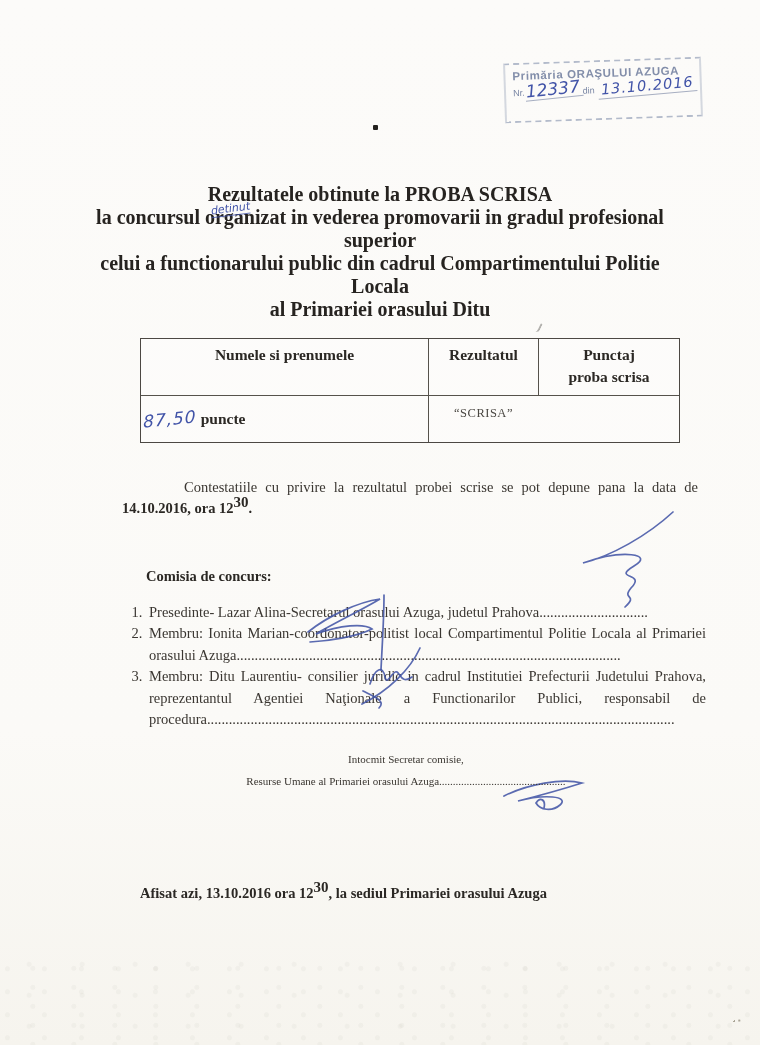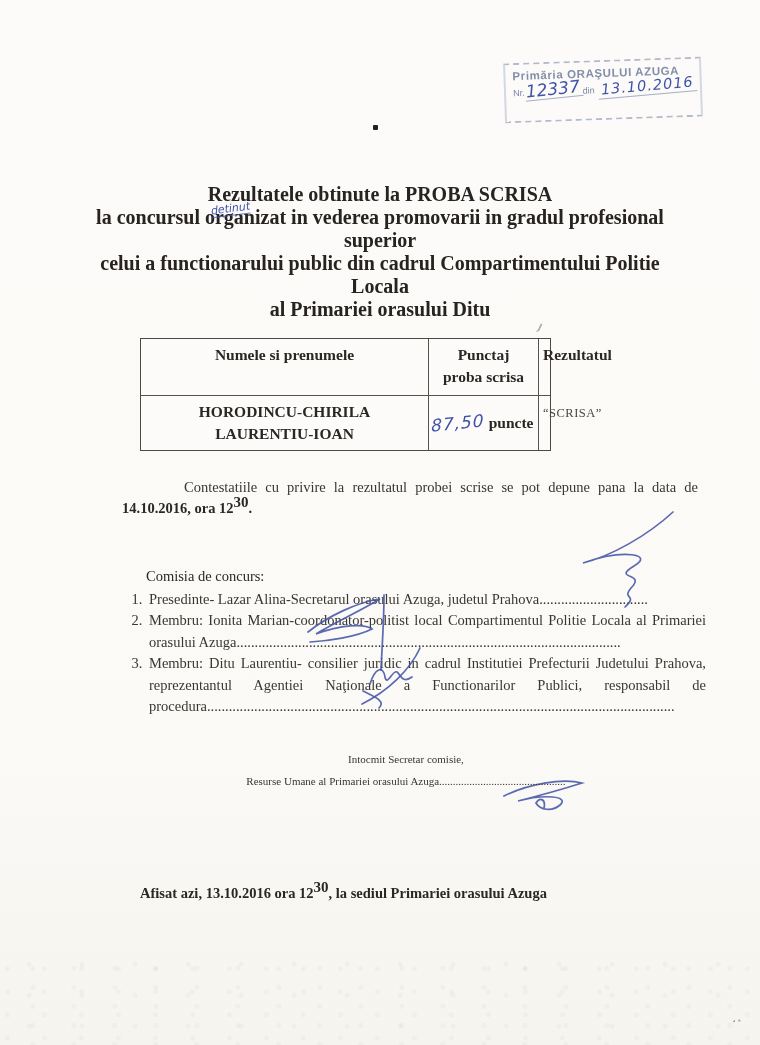--- a/index.html
+++ b/index.html
@@ -50,40 +50,40 @@
   .corner-mark { position:absolute; left:733px; top:1016px; width:7px; height:6px;
     border-bottom:2px dotted rgba(120,112,92,.6); transform:rotate(-10deg); }
 
   
   .title-block { position:absolute; left:80px; top:183px; width:600px; text-align:center;
     font-weight:bold; font-size:20px; line-height:23px; color:#262320; }
   .insert-word { position:absolute; left:211px; top:204px; font-size:11px; line-height:10px;
     transform:rotate(-7deg); border-bottom:1.5px solid rgba(66,84,168,.8); padding-bottom:1px; }
 
   
-  .rtable { position:absolute; left:140px; top:338px; width:411px;
+  .rtable { position:absolute; left:140px; top:338px; width:540px;
     border:1.6px solid #4c4843; background:rgba(255,255,255,.25); }
   .rrow { display:grid; grid-template-columns:287px 110px 1fr; }
   .rrow + .rrow { border-top:1.5px solid #56524c; }
   .cell { padding:5px 4px; text-align:center; font-weight:bold; color:#2b2824; }
   .cell + .cell { border-left:1.5px solid #56524c; }
   .head .cell { font-size:15.5px; line-height:22px; min-height:56px; }
   .body-row .cell { font-size:15.5px; line-height:22px; min-height:46px; }
   .score-cell { display:flex; align-items:center; justify-content:flex-start; gap:4px; padding-left:2px; }
   .hw-score { font-size:17px; letter-spacing:1px; display:inline-block; transform:rotate(-6deg) skewX(-6deg); font-weight:normal; }
   .result-val { font-weight:normal; font-size:12.5px; color:#4a4742; letter-spacing:.5px; padding-top:4px; }
 
   
   .contest { position:absolute; left:122px; top:477px; width:576px;
     font-size:14.5px; line-height:21px; text-align:justify; text-indent:62px; color:#3a3631; }
   .contest b, .commission b { color:#2b2824; }
   .contest sup, .footer sup { font-size:15px; font-weight:bold; vertical-align:super; line-height:0; }
 
   .commission { position:absolute; left:146px; top:566px; width:560px; font-size:14.5px; line-height:21.5px; color:#3a3631; }
-  .commission-heading { font-weight:normal; font-size:14.5px; color:#2b2824; margin-bottom:1px; }
+  .commission-heading { font-weight:bold; font-size:14.5px; color:#2b2824; margin-bottom:14px; }
   .commission ol { }
   .commission li { text-align:justify; padding-left:3px; }
 
   .closing { position:absolute; left:180px; top:749px; width:452px; text-align:center;
     font-size:11px; line-height:21.5px; color:#3a3631; }
 
   .footer { position:absolute; left:140px; top:885px; font-size:14.5px; font-weight:bold; color:#2b2824; }
 
   
   .sig { position:absolute; pointer-events:none; }
@@ -112,31 +112,27 @@
     <div>Rezultatele obtinute la PROBA SCRISA</div>
     <div>la concursul organizat in vederea promovarii in gradul profesional superior</div>
     <div>celui a functionarului public din cadrul Compartimentului Politie Locala</div>
     <div>al Primariei orasului Ditu</div>
   </div>
   <span class="hw insert-word">detinut</span>
 
   <div class="rtable">
     <div class="rrow head">
       <div class="cell">Numele si prenumele</div>
+      <div class="cell">Rezultatul</div>
       <div class="cell">
         <div>Punctaj</div>
         <div>proba scrisa</div>
       </div>
-      <div class="cell">Rezultatul</div>
     </div>
     <div class="rrow body-row">
-      <div class="cell">
-        <div>HORODINCU-CHIRILA</div>
-        <div>LAURENTIU-IOAN</div>
-      </div>
       <div class="cell score-cell">
         <span class="hw hw-score">87,50</span>
         <span>puncte</span>
       </div>
       <div class="cell">
         <span class="result-val">“SCRISA”</span>
       </div>
     </div>
   </div>
 

